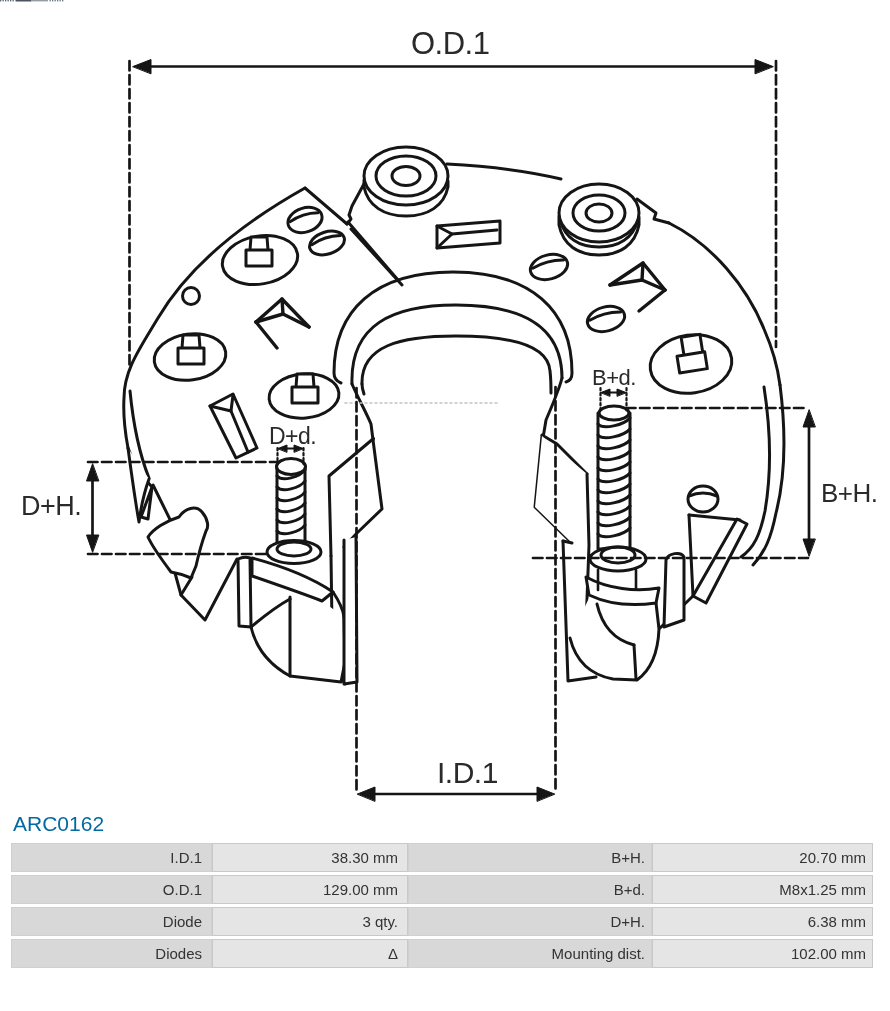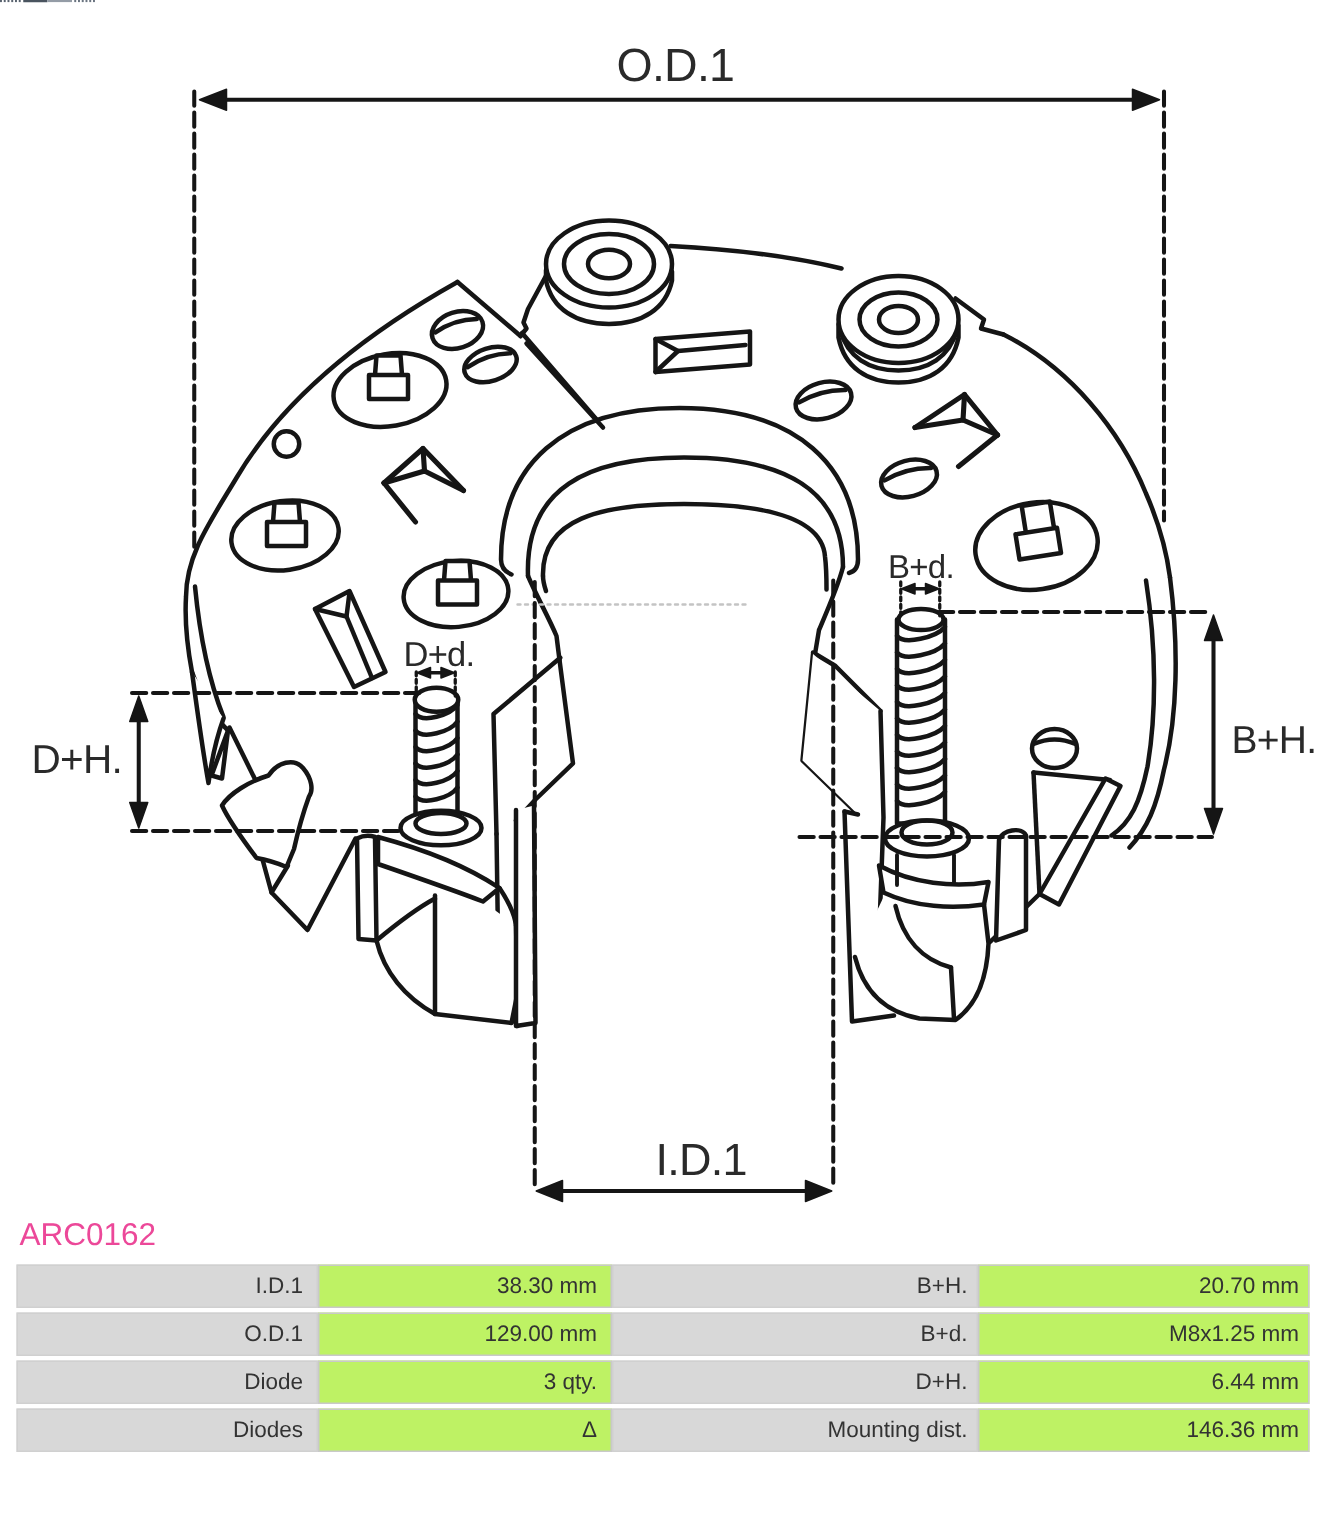--- a/index.html
+++ b/index.html
@@ -1,23 +1,23 @@
 <!DOCTYPE html>
 <html><head>
 <meta charset="utf-8">
 <style>
 html,body{margin:0;padding:0;background:#fff;}
 body{width:890px;height:1011px;position:relative;font-family:"Liberation Sans",sans-serif;overflow:hidden;}
 #logo{position:absolute;left:0;top:0;width:64px;height:3px;}
-#code{position:absolute;left:13px;top:812px;font-size:21px;color:#ec4899;letter-spacing:0px;}
+#code{position:absolute;left:13px;top:812px;font-size:21px;color:#0369a1;letter-spacing:0px;}
 table{border-collapse:separate;border-spacing:0 3px;position:absolute;left:11px;top:840px;table-layout:fixed;}
 td{height:27px;font-size:15px;color:#333;text-align:right;padding:0 9px 0 0;vertical-align:middle;}
 td:nth-child(3),td:nth-child(4){padding-right:6px;}
 td.g{background:#d8d8d8;border:1px solid #d0d0d0;}
-td.w{background:#bef264;border:1px solid #c9c9c9;}
+td.w{background:#e5e5e5;border:1px solid #c9c9c9;}
 </style>
 </head>
 <body>
 <svg id="logo" viewBox="0 0 64 3">
     <rect x="0" y="0" width="1.3" height="1.4" fill="#59636f"></rect>
     <rect x="2.5" y="0" width="1.3" height="1.4" fill="#59636f"></rect>
     <rect x="5" y="0" width="1.3" height="1.4" fill="#59636f"></rect>
     <rect x="7.5" y="0" width="1.3" height="1.4" fill="#59636f"></rect>
     <rect x="10" y="0" width="1.3" height="1.4" fill="#59636f"></rect>
     <rect x="12.5" y="0" width="1.3" height="1.4" fill="#59636f"></rect>
@@ -290,22 +290,22 @@
 <tr>
         <td class="g">O.D.1</td>
         <td class="w">129.00 mm</td>
         <td class="g">B+d.</td>
         <td class="w">M8x1.25 mm</td>
       </tr>
 <tr>
         <td class="g">Diode</td>
         <td class="w">3 qty.</td>
         <td class="g">D+H.</td>
-        <td class="w">6.44 mm</td>
+        <td class="w">6.38 mm</td>
       </tr>
 <tr>
         <td class="g">Diodes</td>
         <td class="w">Δ</td>
         <td class="g">Mounting dist.</td>
-        <td class="w">146.36 mm</td>
+        <td class="w">102.00 mm</td>
       </tr>
 </tbody>
   </table>
 
 </body></html>

